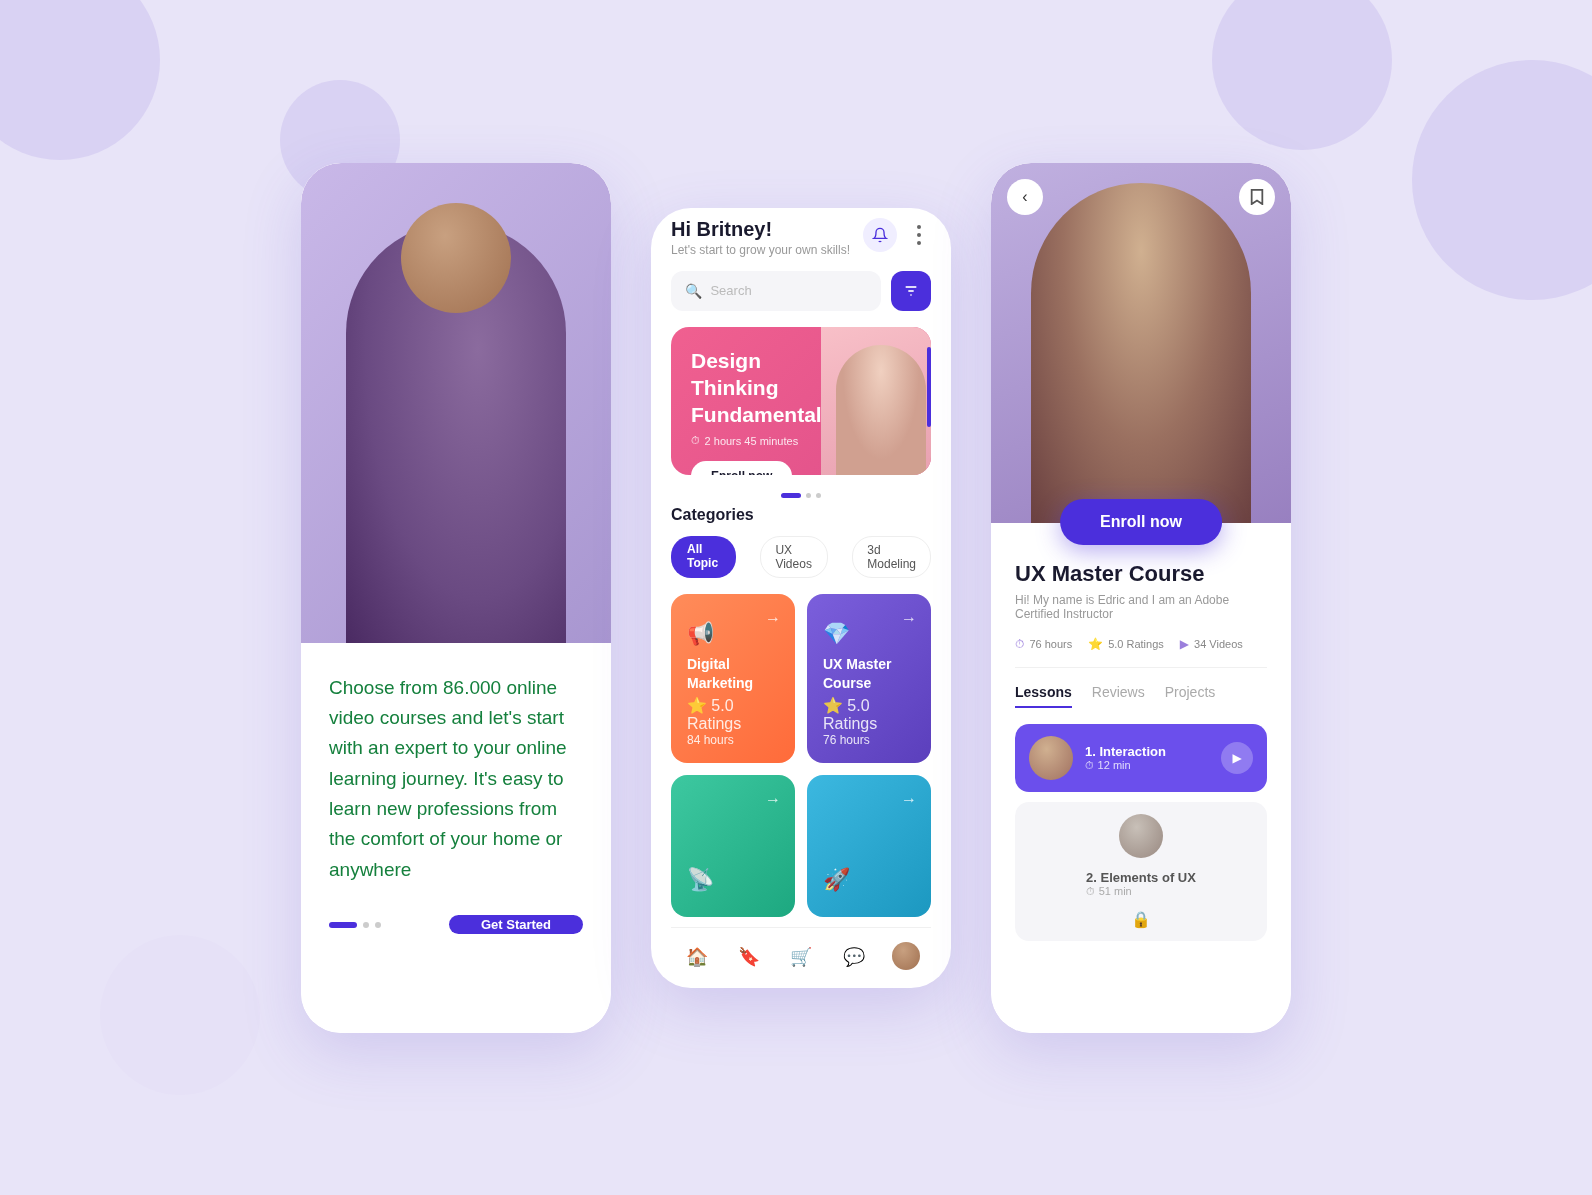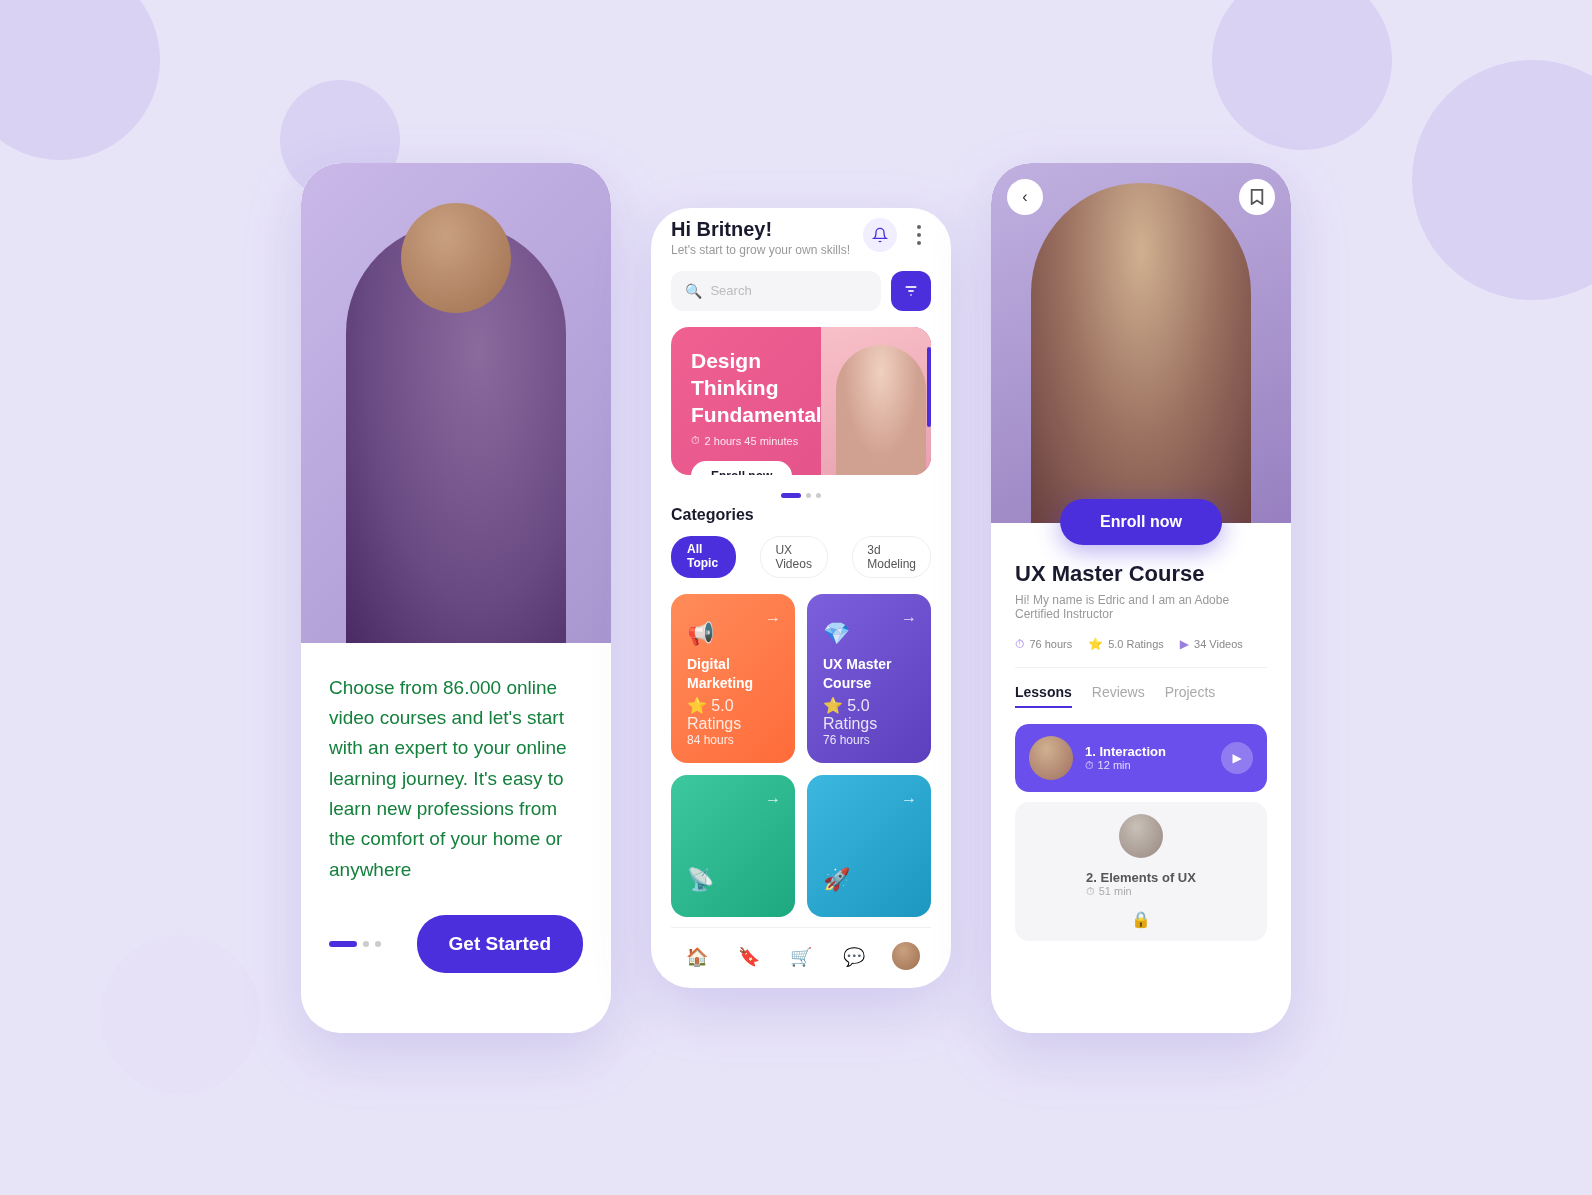--- a/index.html
+++ b/index.html
@@ -116,22 +116,22 @@
     .dot-small2 {
       width: 6px; height: 6px;
       background: #ccc;
       border-radius: 50%;
     }
     .btn-get-started {
       background: #4b2fdc;
       color: white;
       border: none;
       border-radius: 28px;
-      padding: 18px 32px;
-      font-size: 19px;
+      padding: 2px 32px;
+      font-size: 13px;
       font-weight: 700;
       cursor: pointer;
     }
 
     
     .phone-2 {
       width: 300px;
       height: 780px;
       padding: 10px 20px 0;
       display: flex;

